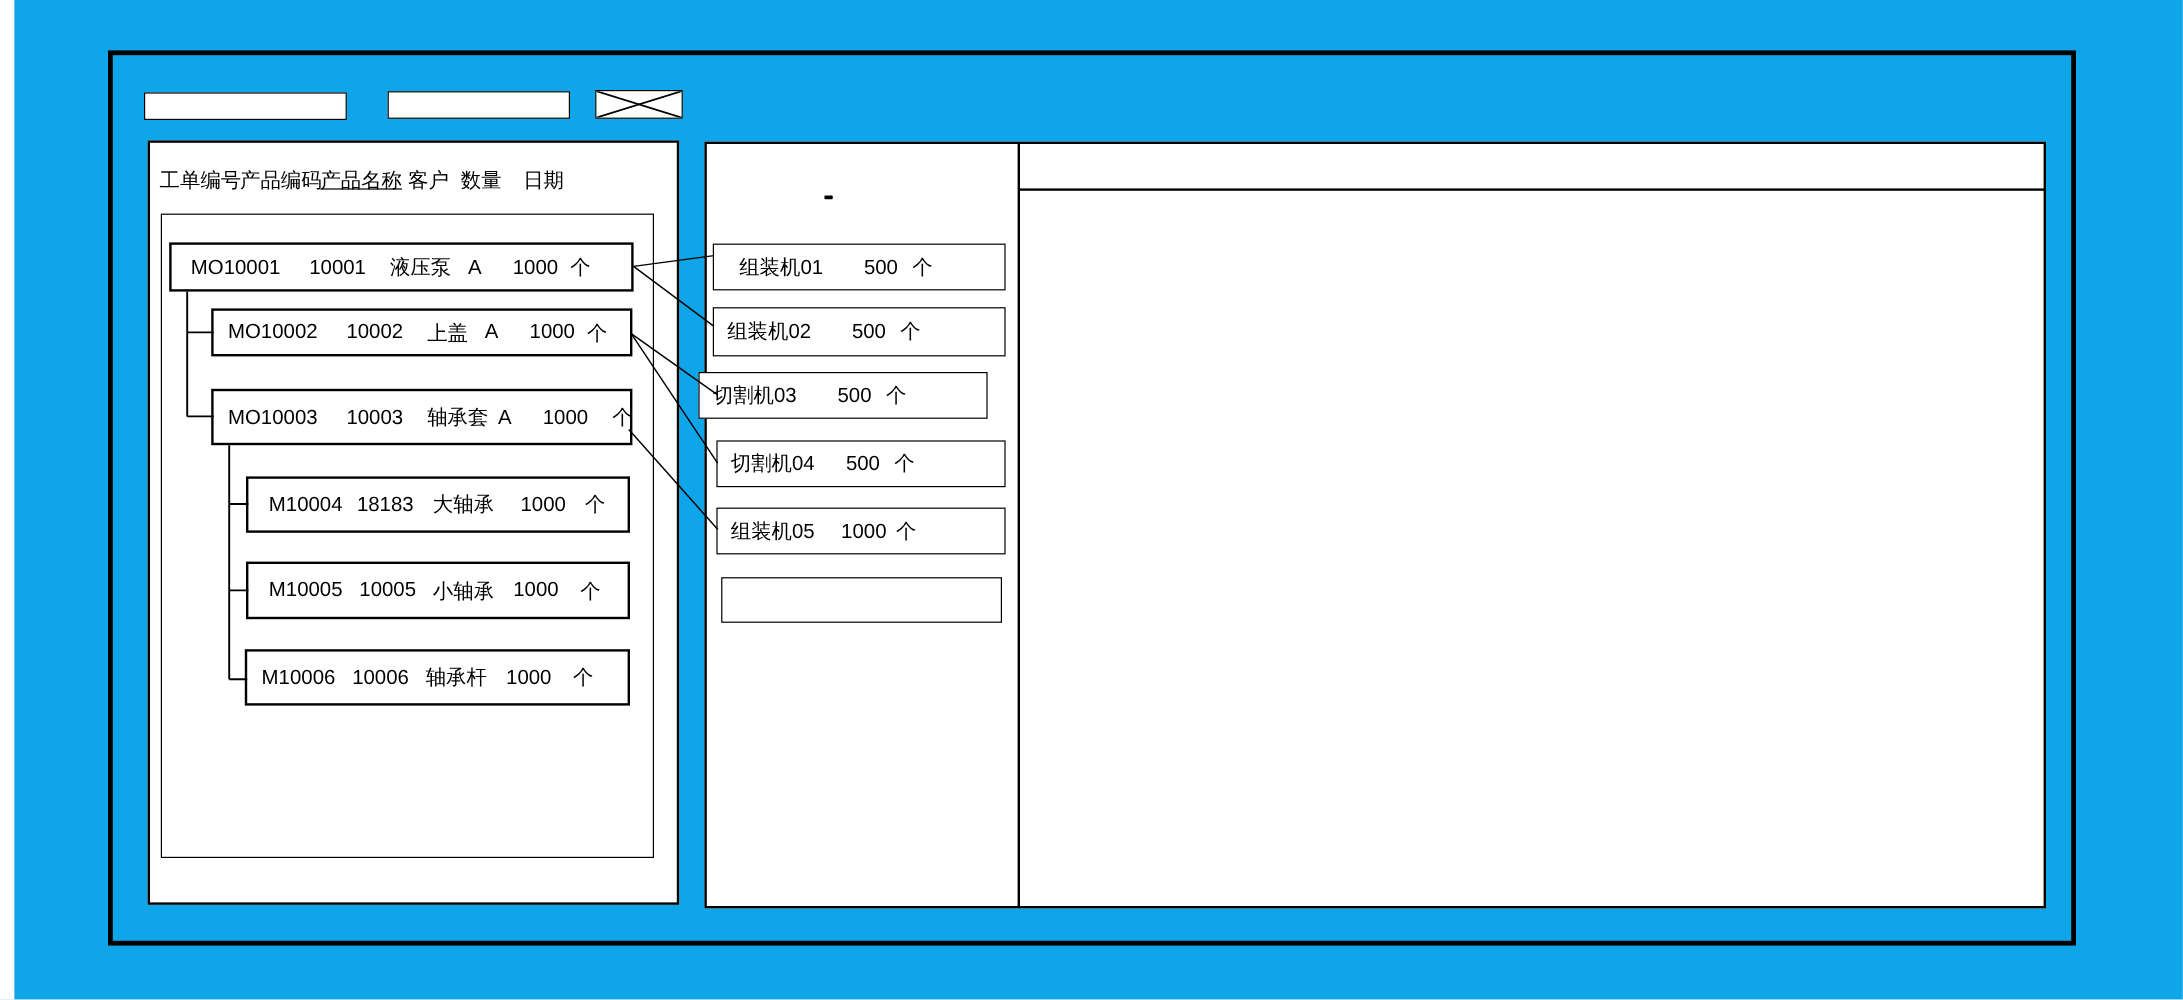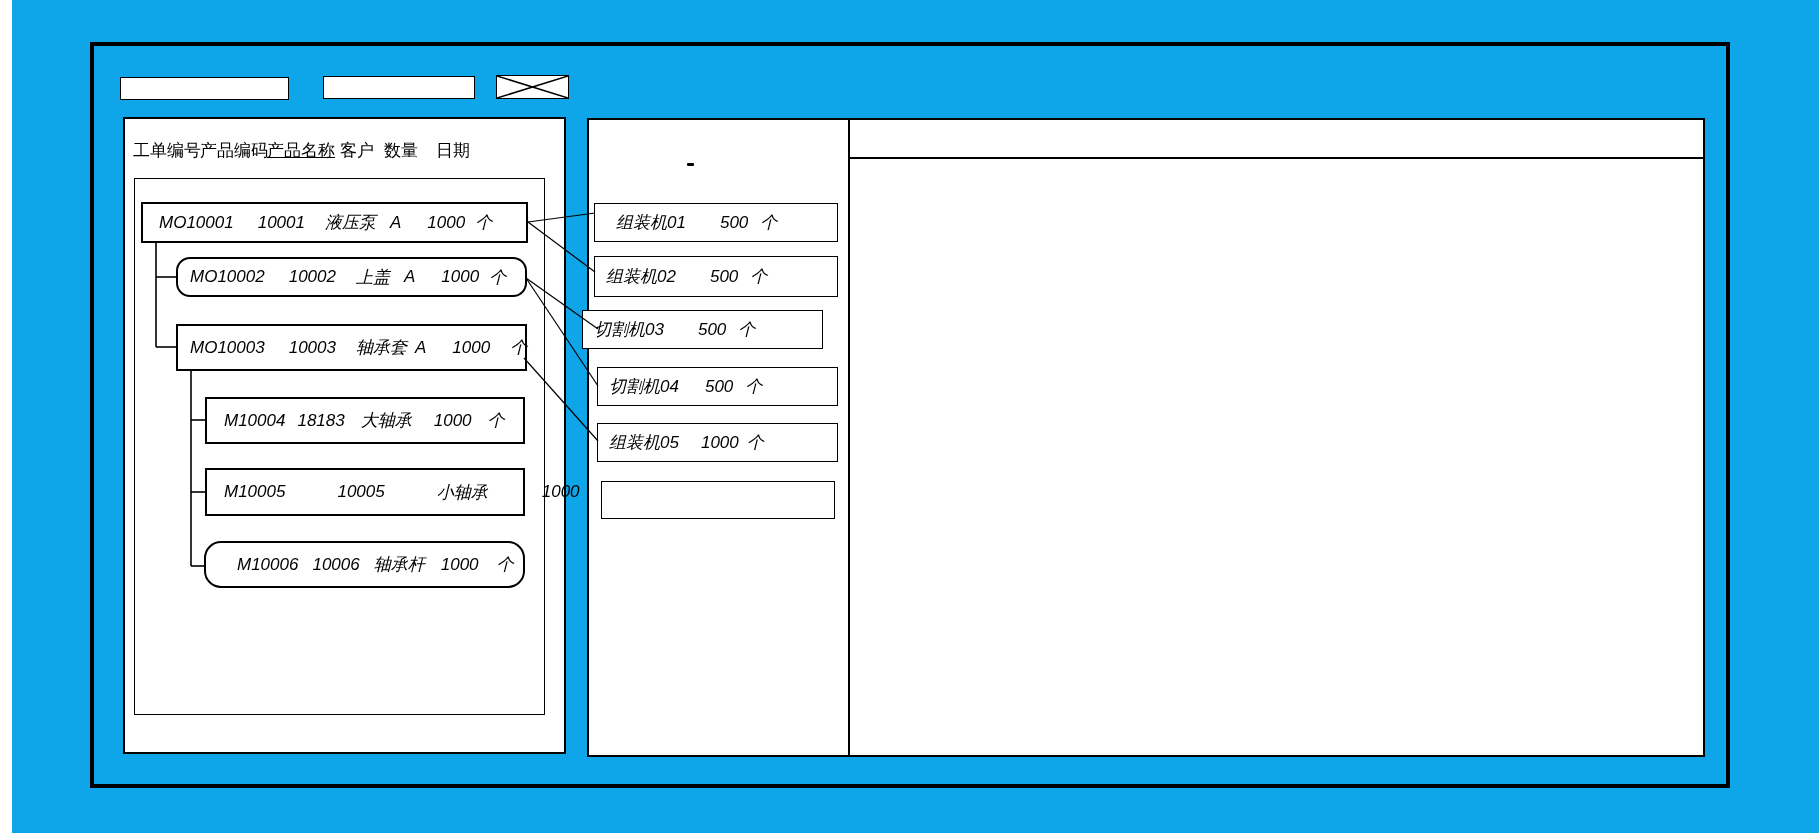--- a/index.html
+++ b/index.html
@@ -4,21 +4,21 @@
 <style>
   html,body{margin:0;padding:0;background:#ffffff;}
   #canvas{position:relative;width:1819px;height:833px;background:#0ea5e9;overflow:hidden;
           font-family:"Liberation Sans","DejaVu Sans",sans-serif;color:#000;margin-left:12px;}
   .layer{position:absolute;inset:0;}
   .box{position:absolute;border:2px solid #000;background:#fff;box-sizing:border-box;}
   .thin{border-width:1.5px;}
   .frame{position:absolute;border:4px solid #000;box-sizing:border-box;background:transparent;}
   .lbl{position:absolute;font-size:17px;line-height:18px;white-space:nowrap;}
   .node{display:flex;align-items:center;font-size:17px;white-space:nowrap;}
-  .node .f{display:inline-block;font-style:italic;}
+  .node .f{display:inline-block;}
   .wo-no{margin-right:24px;}
   .wo-code{margin-right:20px;}
   .wo-name{margin-right:14px;}
   .wo-cust{margin-right:26px;}
   .wo-qty{margin-right:10px;}
   .mc-name{margin-right:34px;}
   .mc-qty{margin-right:12px;}
   .vline,.hline{position:absolute;background:#000;}
   svg.overlay{position:absolute;left:0;top:0;pointer-events:none;}
   .dot{position:absolute;background:#000;border-radius:1px;}
@@ -55,21 +55,21 @@
 
     <div class="box node" style="left:129px;top:202px;width:387px;height:41px;padding-left:16px;">
       <span class="f wo-no">MO10001</span>
       <span class="f wo-code">10001</span>
       <span class="f wo-name">液压泵</span>
       <span class="f wo-cust">A</span>
       <span class="f wo-qty">1000</span>
       <span class="f">个</span>
     </div>
 
-    <div class="box node" style="left:164px;top:257px;width:351px;height:40px;padding-left:12px;border-radius:14px;">
+    <div class="box node" style="left:164px;top:257px;width:351px;height:40px;padding-left:12px;">
       <span class="f wo-no">MO10002</span>
       <span class="f wo-code">10002</span>
       <span class="f wo-name">上盖</span>
       <span class="f wo-cust">A</span>
       <span class="f wo-qty">1000</span>
       <span class="f">个</span>
     </div>
 
     <div class="box node" style="left:164px;top:324px;width:351px;height:47px;padding-left:12px;">
       <span class="f wo-no">MO10003</span>
@@ -81,29 +81,29 @@
     </div>
 
     <div class="box node" style="left:193px;top:397px;width:320px;height:47px;padding-left:17px;">
       <span class="f" style="margin-right:12px;">M10004</span>
       <span class="f" style="margin-right:16px;">18183</span>
       <span class="f" style="margin-right:22px;">大轴承</span>
       <span class="f" style="margin-right:16px;">1000</span>
       <span class="f">个</span>
     </div>
 
-    <div class="box node" style="left:193px;top:468px;width:320px;height:48px;padding-left:17px;gap:38px;">
+    <div class="box node" style="left:193px;top:468px;width:320px;height:48px;padding-left:17px;">
       <span class="f" style="margin-right:14px;">M10005</span>
       <span class="f" style="margin-right:14px;">10005</span>
       <span class="f" style="margin-right:16px;">小轴承</span>
       <span class="f" style="margin-right:18px;">1000</span>
       <span class="f">个</span>
     </div>
 
-    <div class="box node" style="left:192px;top:541px;width:321px;height:47px;padding-left:31px;border-radius:17px;">
+    <div class="box node" style="left:192px;top:541px;width:321px;height:47px;padding-left:12px;">
       <span class="f" style="margin-right:14px;">M10006</span>
       <span class="f" style="margin-right:14px;">10006</span>
       <span class="f" style="margin-right:16px;">轴承杆</span>
       <span class="f" style="margin-right:18px;">1000</span>
       <span class="f">个</span>
     </div>
   </div>
 
   <div class="layer">
     <div class="box" style="left:575px;top:118px;width:1118px;height:639px;"></div>

